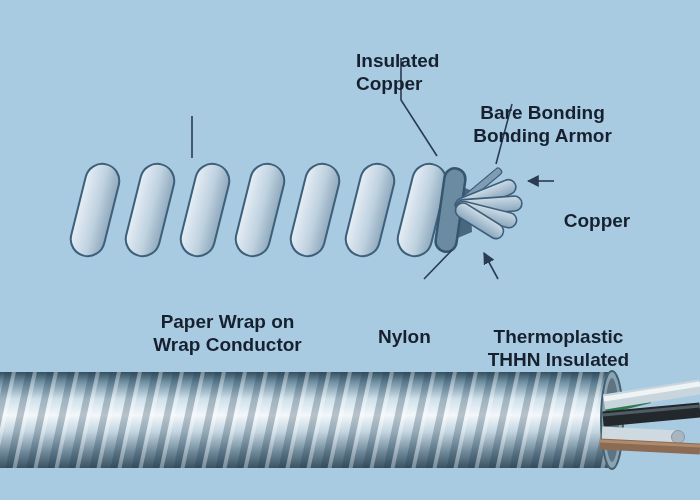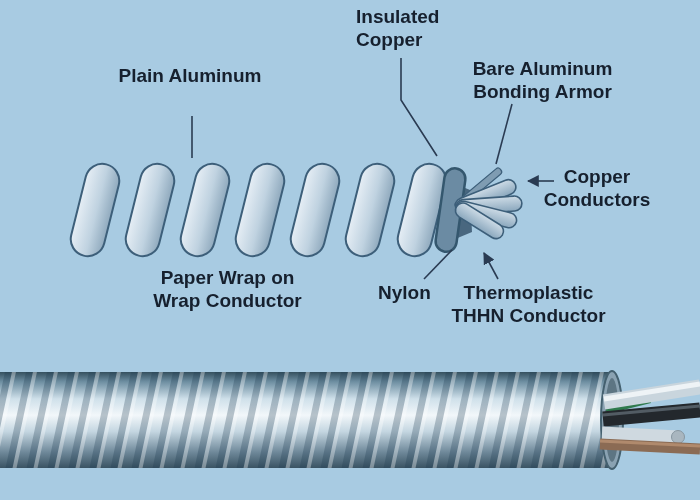--- a/index.html
+++ b/index.html
@@ -12,20 +12,21 @@
   }
   #art{position:absolute;left:0;top:0;}
   .label{
     position:absolute;
     color:#16202e;
     font-size:19px;
     font-weight:600;
     line-height:23px;
     text-align:center;
     white-space:nowrap;
+    margin-top:44px;
   }
   .label .bold{font-weight:700;}
   .label.left-align{text-align:left;}
   .lbl-line{display:block;}
 </style>
 </head>
 <body>
 
 <div id="stage">
 
@@ -120,40 +121,38 @@
       </g>
     </g>
   </svg>
 
   <div class="label left-align" style="left:356px;top:5px;">
     <span class="lbl-line">Insulated</span>
     <span class="lbl-line">Copper</span>
   </div>
 
   <div class="label" style="left:20px;top:64px;width:340px;">
-    <span class="lbl-line bold">Plain Aluminum</span>
   </div>
 
   <div class="label" style="left:445px;top:57px;width:195px;">
-    <span class="lbl-line">Bare Aluminum</span>
+    <span class="lbl-line">Bare Bonding</span>
     <span class="lbl-line">Bonding Armor</span>
   </div>
 
   <div class="label" style="left:512px;top:165px;width:170px;">
     <span class="lbl-line">Copper</span>
-    <span class="lbl-line">Conductors</span>
   </div>
 
   <div class="label" style="left:120px;top:266px;width:215px;">
     <span class="lbl-line">Paper Wrap on</span>
     <span class="lbl-line">Wrap Conductor</span>
   </div>
 
   <div class="label" style="left:378px;top:281px;">
     <span class="lbl-line">Nylon</span>
   </div>
 
-  <div class="label" style="left:426px;top:281px;width:205px;">
+  <div class="label" style="left:456px;top:281px;width:205px;">
     <span class="lbl-line">Thermoplastic</span>
-    <span class="lbl-line">THHN Conductor</span>
+    <span class="lbl-line">THHN Insulated</span>
   </div>
 
 </div>
 
 </body></html>

